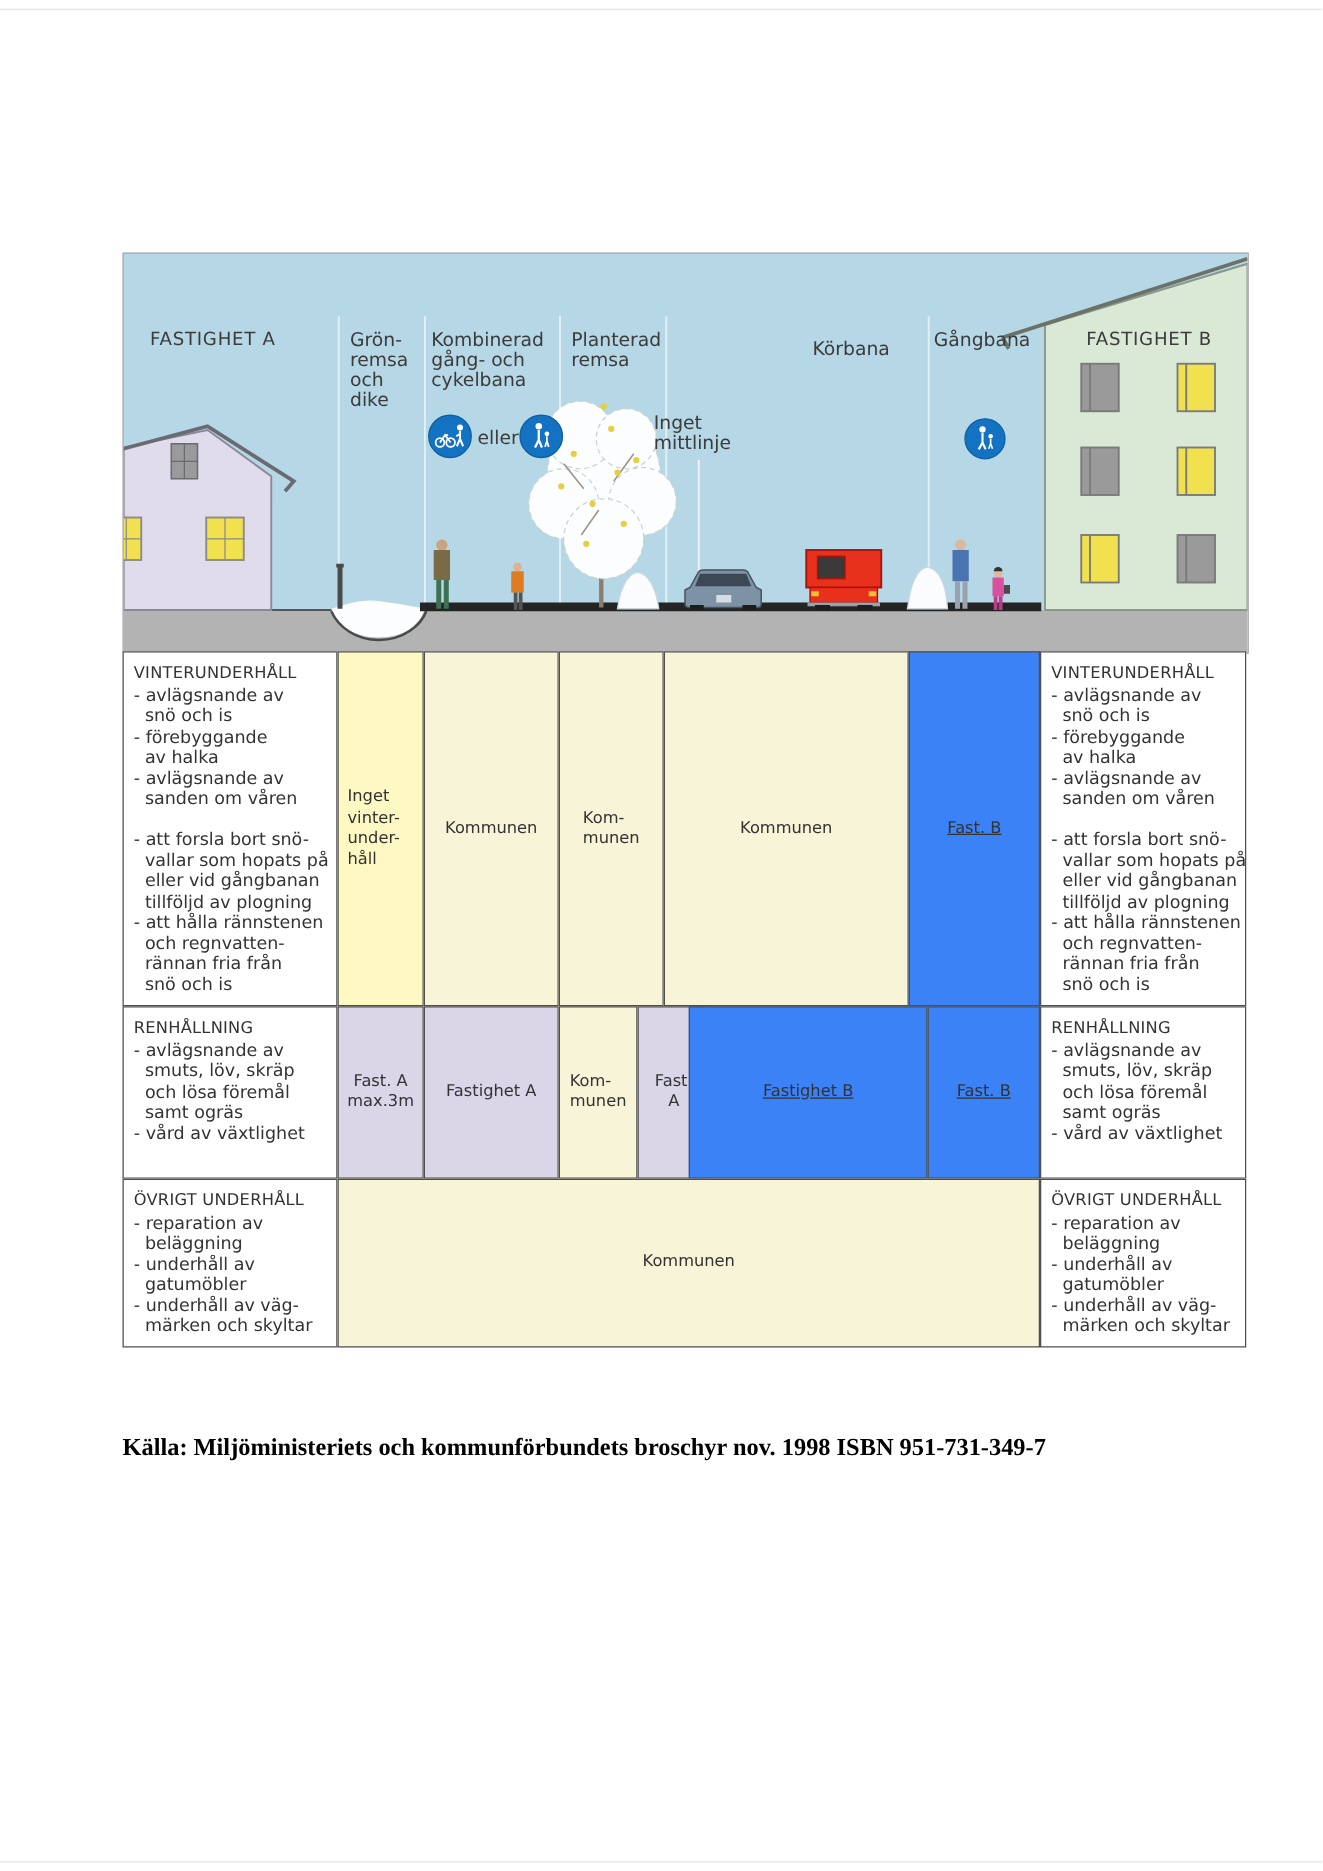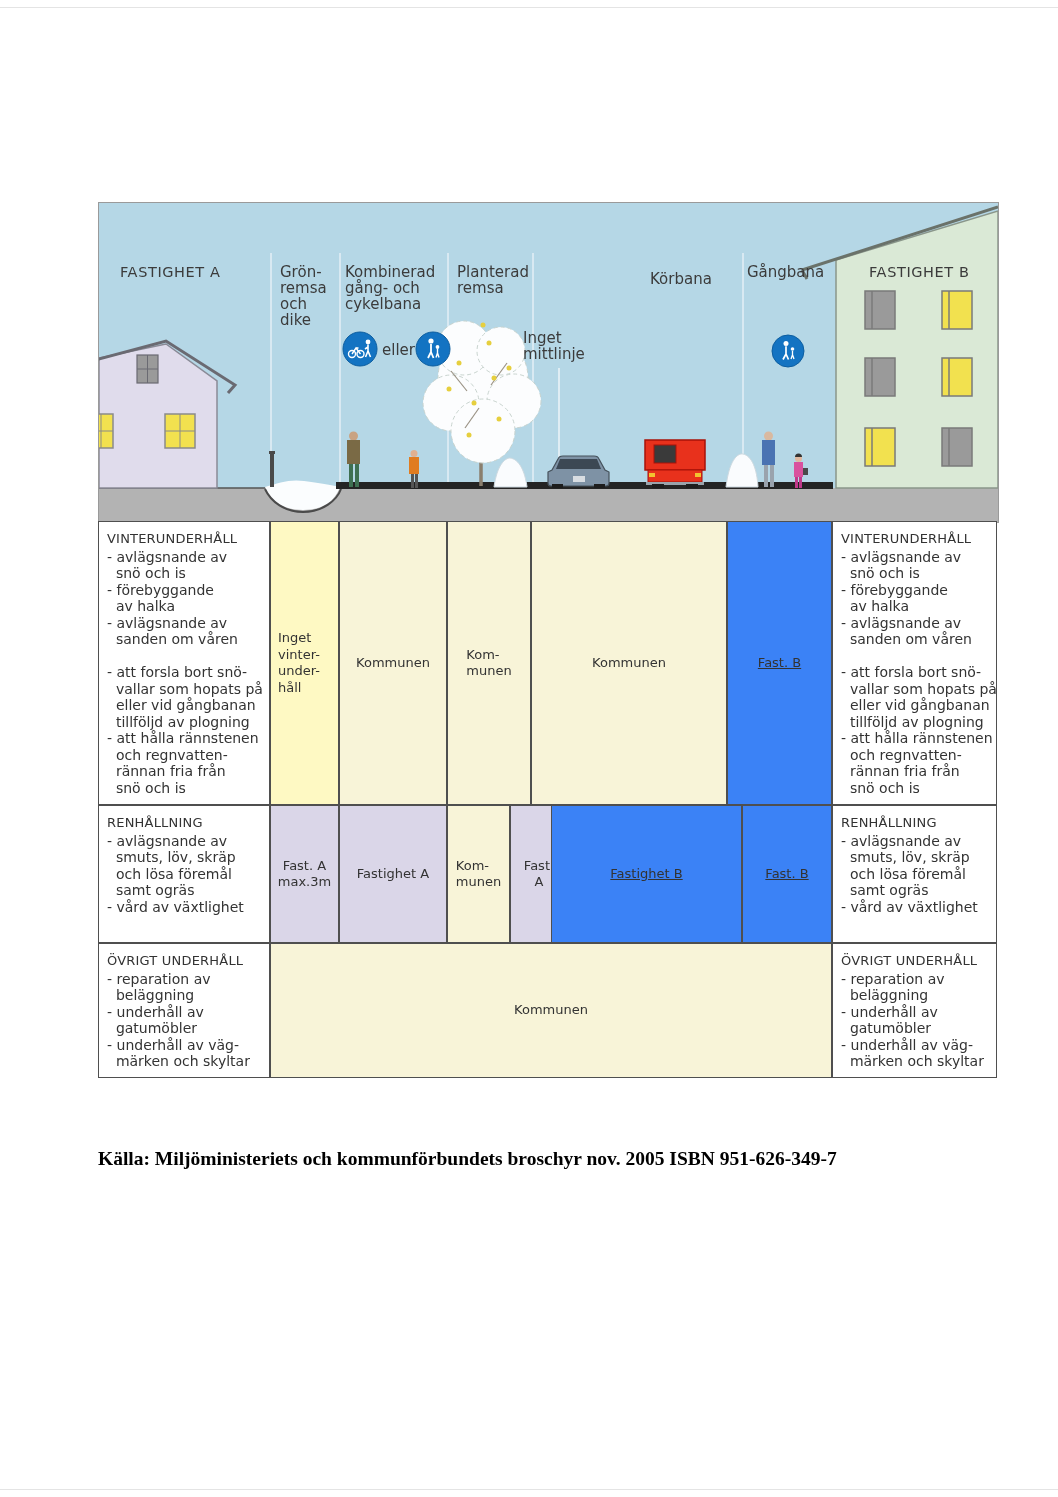--- a/index.html
+++ b/index.html
@@ -352,14 +352,14 @@
       <div class="head">ÖVRIGT UNDERHÅLL</div>
       <div class="items">- reparation av
   beläggning
 - underhåll av
   gatumöbler
 - underhåll av väg-
   märken och skyltar</div>
     </div>
   </div>
 
-  <div id="source">Källa: Miljöministeriets och kommunförbundets broschyr nov. 2005 ISBN 951-626-349-7</div>
+  <div id="source">Källa: Miljöministeriets och kommunförbundets broschyr nov. 1998 ISBN 951-731-349-7</div>
 </div>
 
 </body></html>

